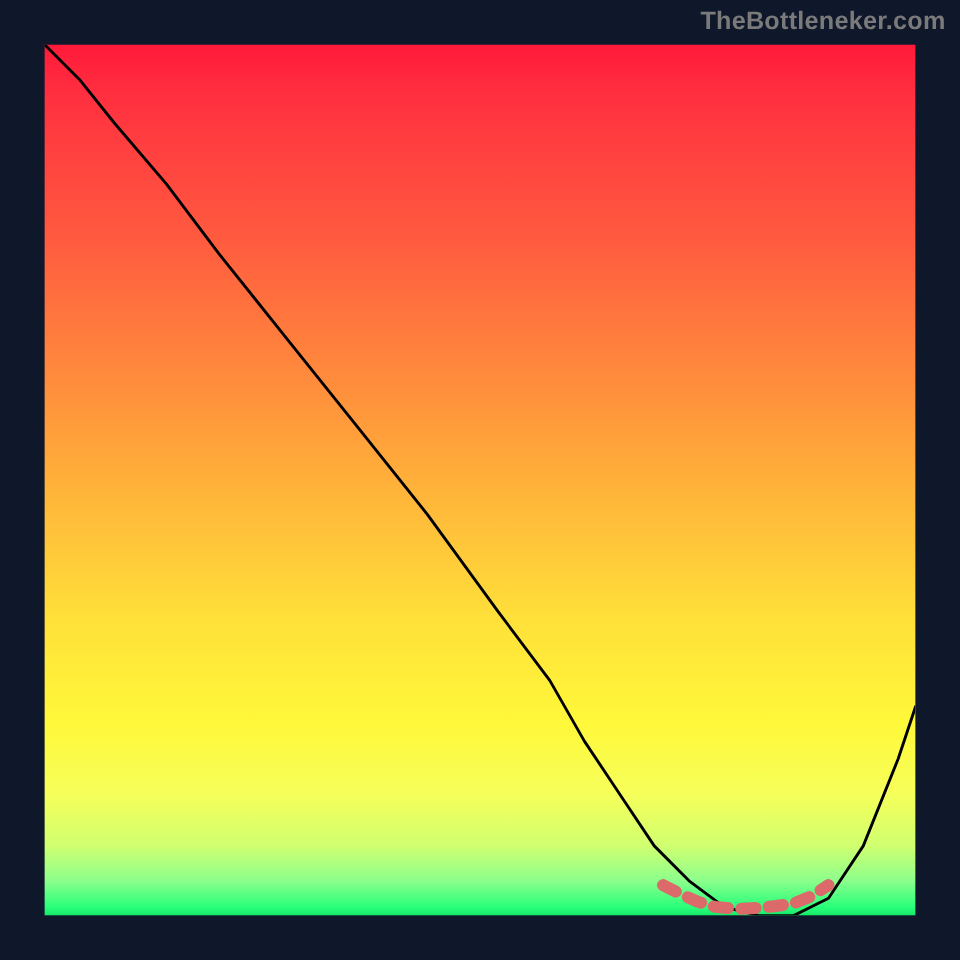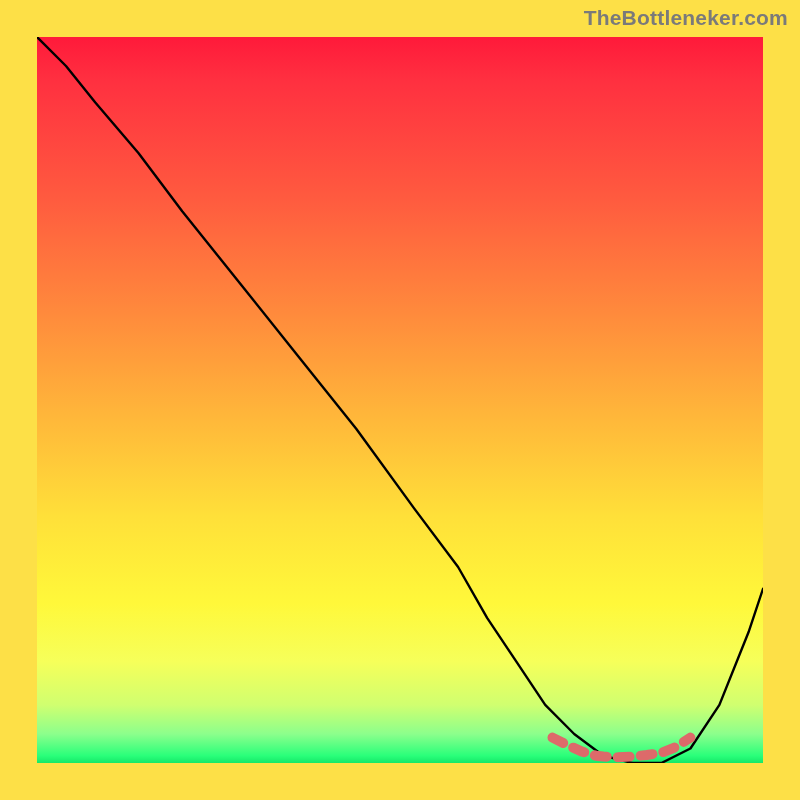--- a/index.html
+++ b/index.html
@@ -10,21 +10,21 @@
     background: #000;
     overflow: hidden;
     font-family: Arial, Helvetica, sans-serif;
   }
   .frame {
     position: absolute;
     left: 0;
     top: 0;
     width: 800px;
     height: 800px;
-    background: #fde047;
+    background: #0f172a;
   }
   .plot-area {
     position: absolute;
     left: 37px;
     top: 37px;
     width: 726px;
     height: 726px;
     overflow: hidden;
   }
   .gradient {

